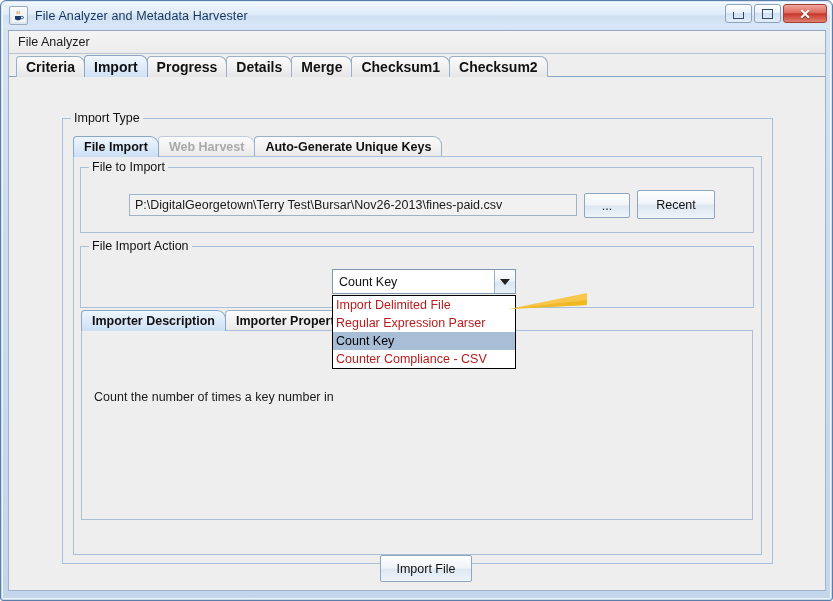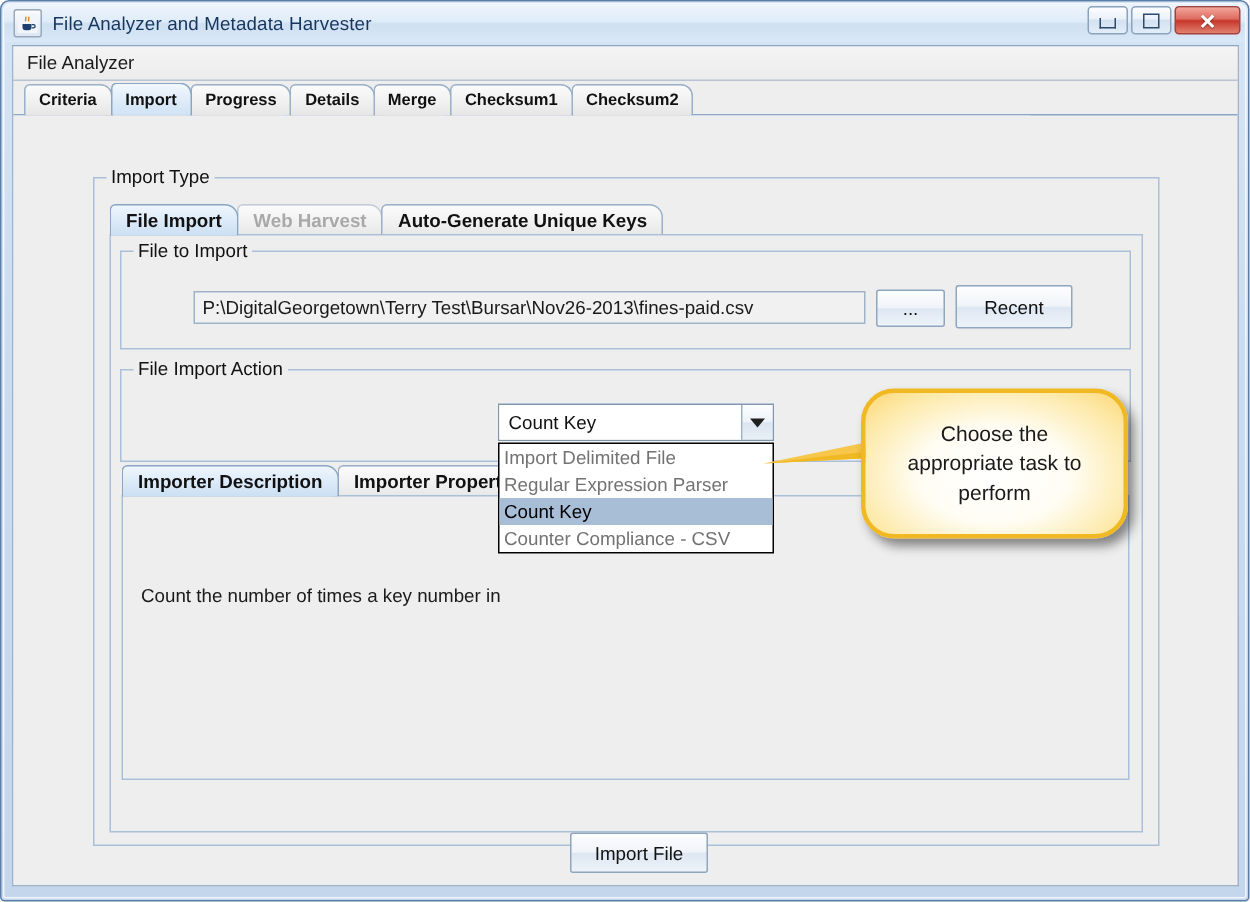--- a/index.html
+++ b/index.html
@@ -150,21 +150,21 @@
     box-sizing: border-box;
     background: #eeeeee;
   }
   .tab {
     position: relative;
     height: 21px;
     box-sizing: border-box;
     padding: 0 9px;
     display: flex;
     align-items: center;
-    font-size: 11px;
+    font-size: 14px;
     color: #111;
     font-weight: bold;
     white-space: nowrap;
     border: 1px solid #9ab0c8;
     border-bottom: none;
     border-radius: 4px 8px 0 0;
     background: linear-gradient(to bottom,#fbfbfb 0%,#efefef 60%,#e6e6e6 100%);
     margin-right: -1px;
     z-index: 1;
   }
@@ -322,21 +322,21 @@
     border: 1px solid #000000;
     background: #ffffff;
     z-index: 40;
     padding: 0;
   }
   .popup-item {
     height: 18px;
     line-height: 18px;
     padding-left: 3px;
     font-size: 12.5px;
-    color: #737373;
+    color: #b91c1c;
     white-space: nowrap;
     box-sizing: border-box;
   }
   .popup-item.selected {
     background: #a8bdd6;
     color: #000;
   }
 
   
   #desc-text {
@@ -501,18 +501,15 @@
       <div class="popup-item">Regular Expression Parser</div>
       <div class="popup-item selected">Count Key</div>
       <div class="popup-item">Counter Compliance - CSV</div>
     </div>
 
     <svg id="callout-tail" viewBox="0 0 80 30">
       <path d="M0 18 L78 2 L78 14 Z" fill="#f7c64a"></path>
       <path d="M0 18 L78 9 L78 14 Z" fill="#f0b823"></path>
     </svg>
 
-    <div id="callout">
-      <span id="callout-text">Choose the appropriate task to perform</span>
-    </div>
 
   </div>
 </div>
 
 </body></html>

